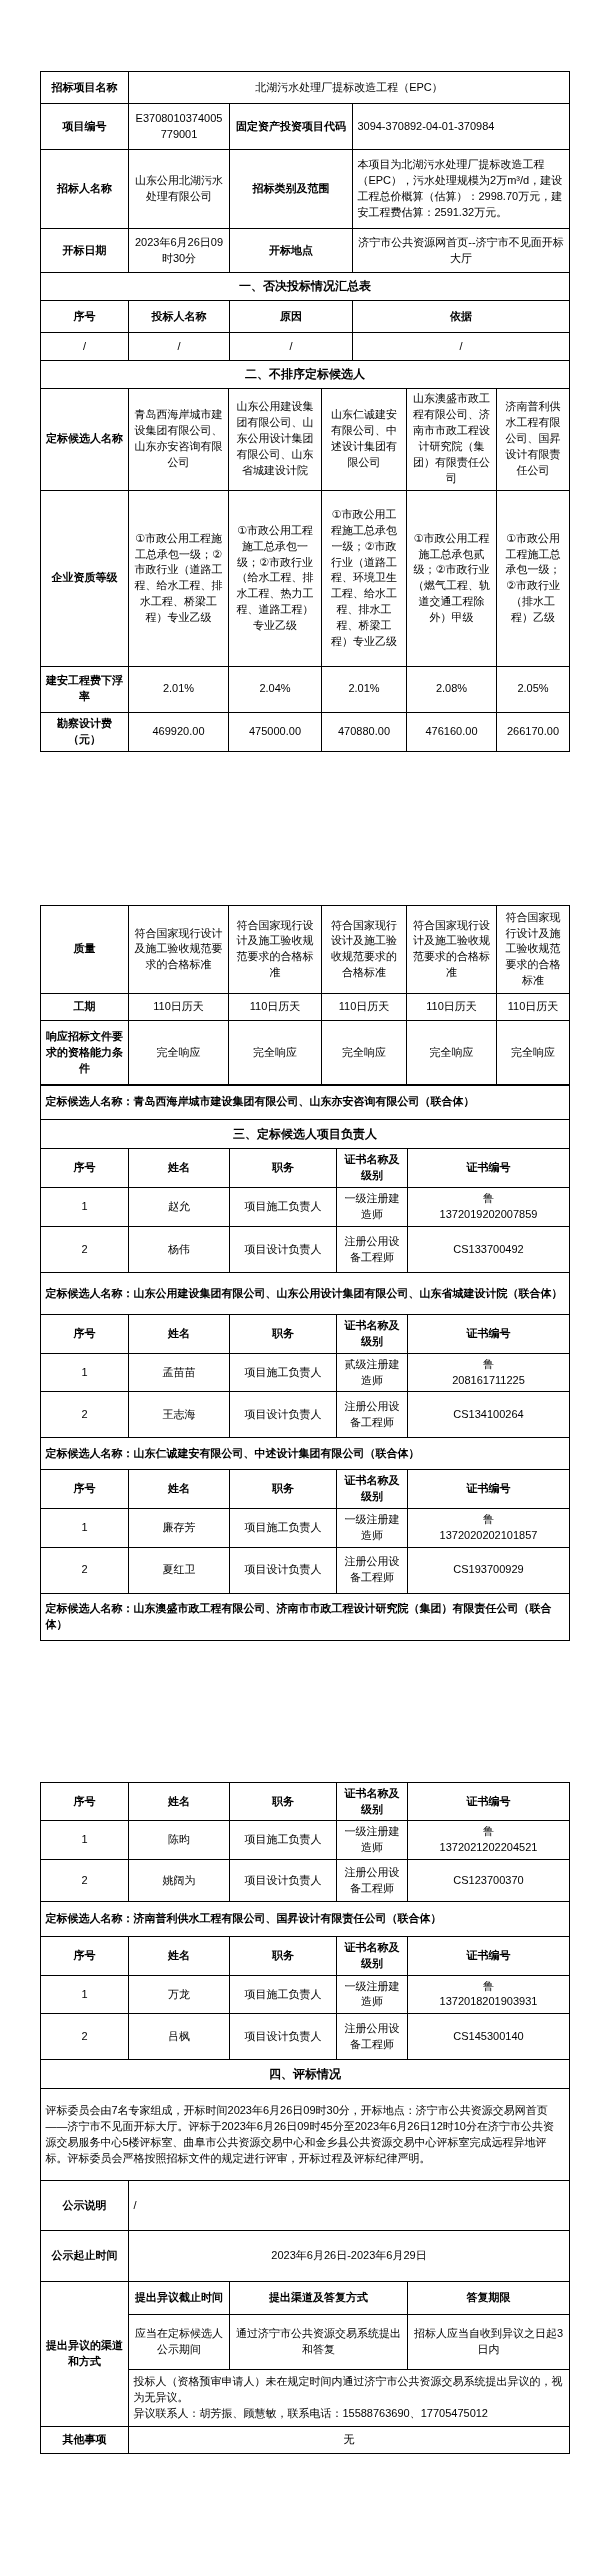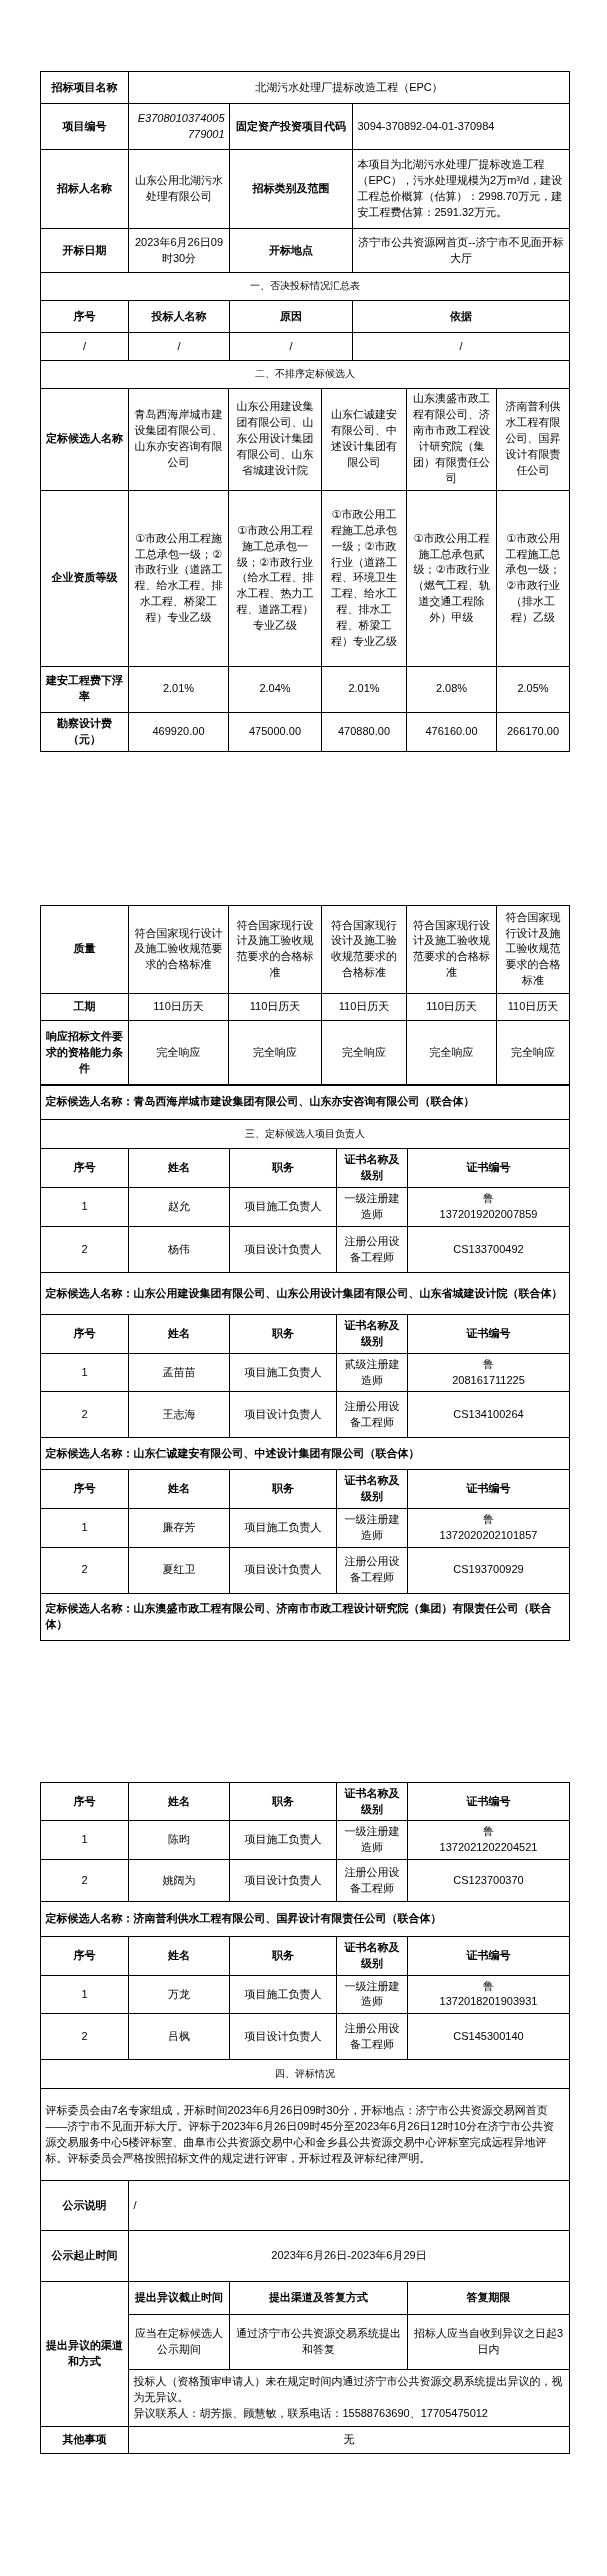--- a/index.html
+++ b/index.html
@@ -3,23 +3,23 @@
 <meta charset="utf-8">
 <style>
   html,body{margin:0;padding:0;background:#fff;}
   body{width:607px;font-family:"Liberation Sans","DejaVu Sans",sans-serif;color:#000;}
   .doc{padding-top:71px;padding-bottom:154px;}
   .doc-title{width:529px;margin:0 auto 10.3px auto;text-align:center;font-weight:bold;font-size:15.4px;letter-spacing:0.7px;}
   table{border-collapse:collapse;table-layout:fixed;width:529px;margin-left:40px;border:1.5px solid #000;}
   table.cont{margin-top:-1.5px;}
   td{border:0.7px solid #000;font-size:11px;line-height:1.45;text-align:center;vertical-align:middle;padding:2.9px 4.4px;word-break:break-word;overflow-wrap:break-word;}
   td.lbl{font-weight:bold;}
-  td.sect{font-weight:normal;font-size:10px;}
+  td.sect{font-weight:bold;font-size:12px;}
   td.left{text-align:left;}
-  td.brkall{word-break:break-all;text-align:right;font-style:italic;}
+  td.brkall{word-break:break-all;text-align:center;}
   td.groupname{text-align:left;font-weight:bold;}
   .prewrap{white-space:pre-line;}
   .gap1{height:153px;}
   .gap2{height:141px;}
 </style>
 </head>
 <body>
 
 <div class="doc">
 

